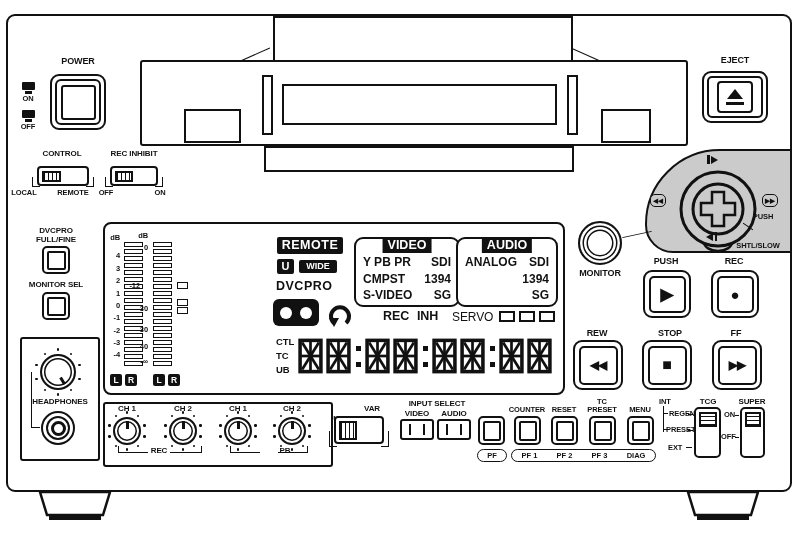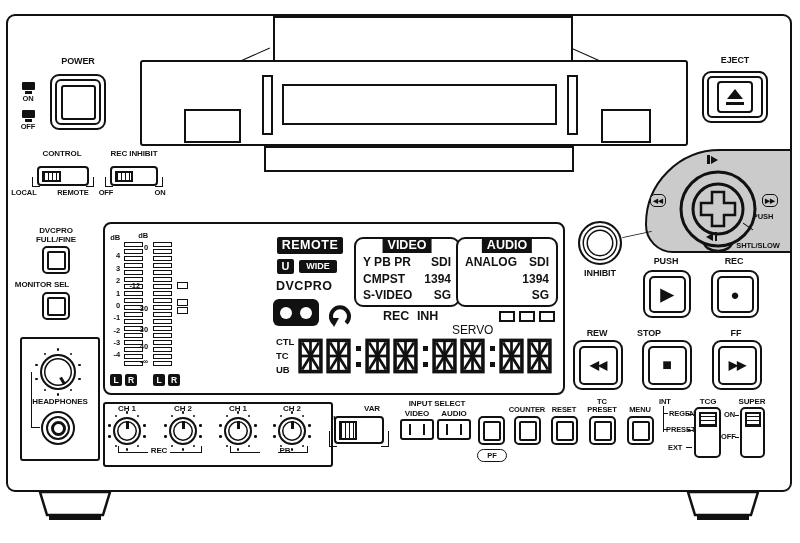--- a/index.html
+++ b/index.html
@@ -154,51 +154,51 @@
       <span class="vbar"></span>
     </div>
   <div class="line" style="left:742px;top:226px;width:12px;transform:rotate(35deg)"></div>
   <div class="lbl f7" style="left:748px;top:213px;width:30px">PUSH</div>
   <div class="lbl f7" style="left:732px;top:242px;width:52px">SHTL/SLOW</div>
 
   <div class="knob" style="left:578px;top:221px;width:44px;height:44px">
       <div class="kring2"></div>
     </div>
   <div class="line" style="left:622px;top:234px;width:30px;transform:rotate(-12deg)"></div>
-  <div class="lbl f9" style="left:572px;top:269px;width:56px">INHIBIT</div>
+  <div class="lbl f9" style="left:572px;top:269px;width:56px">MONITOR</div>
 
   <div class="lbl f9" style="left:641px;top:257px;width:50px">PUSH</div>
   <div class="tkey" style="left:643px;top:270px;width:48px;height:48px">
       <div class="tin" style="font-size:17px">▶</div>
     </div>
   <div class="lbl f9" style="left:709px;top:257px;width:50px">REC</div>
   <div class="tkey" style="left:711px;top:270px;width:48px;height:48px">
       <div class="tin" style="font-size:15px">●</div>
     </div>
 
   <div class="lbl f9" style="left:571px;top:329px;width:52px">REW</div>
   <div class="tkey" style="left:573px;top:340px;width:50px;height:50px">
       <div class="tin" style="font-size:12px;letter-spacing:-1px">◀◀</div>
     </div>
-  <div class="lbl f9" style="left:623px;top:329px;width:52px">STOP</div>
+  <div class="lbl f9" style="left:644px;top:329px;width:52px">STOP</div>
   <div class="tkey" style="left:642px;top:340px;width:50px;height:50px">
       <div class="tin" style="font-size:16px">■</div>
     </div>
   <div class="lbl f9" style="left:710px;top:329px;width:52px">FF</div>
   <div class="tkey" style="left:712px;top:340px;width:50px;height:50px">
       <div class="tin" style="font-size:12px;letter-spacing:-1px">▶▶</div>
     </div>
 
   <div class="lbl f8" style="left:26px;top:227px;width:60px">
     <span>DVCPRO</span><br><span>FULL/FINE</span>
   </div>
   <div class="skey" style="left:42px;top:246px;width:28px;height:28px">
       <div class="sin"></div>
     </div>
-  <div class="lbl f8" style="left:12px;top:281px;width:60px">MONITOR SEL</div>
+  <div class="lbl f8" style="left:26px;top:281px;width:60px">MONITOR SEL</div>
   <div class="skey" style="left:42px;top:292px;width:28px;height:28px">
       <div class="sin"></div>
     </div>
 
   <div class="box" style="left:103px;top:222px;width:462px;height:173px;border-width:2.5px;border-radius:8px"></div>
 
   <div class="lbl f7 rt" style="left:102px;top:234px;width:18px">dB</div>
   <div class="lbl f7 rt" style="left:104px;top:252px;width:16px">4</div>
   <div class="lbl f7 rt" style="left:104px;top:265px;width:16px">3</div>
   <div class="lbl f7 rt" style="left:104px;top:277px;width:16px">2</div>
@@ -303,21 +303,21 @@
         </div>
       <div class="orow">
           <span></span>
           <span>SG</span>
         </div>
     </div>
   </div>
 
   <div class="lbl f13 lt" style="left:383px;top:310px;width:30px">REC</div>
   <div class="lbl f13 lt" style="left:417px;top:310px;width:28px">INH</div>
-  <div class="lbl f12 lt nb" style="left:452px;top:324px;width:42px">SERVO</div>
+  <div class="lbl f12 lt nb" style="left:452px;top:311px;width:42px">SERVO</div>
   <div class="sq" style="left:499px;top:311px"></div>
   <div class="sq" style="left:519px;top:311px"></div>
   <div class="sq" style="left:539px;top:311px"></div>
 
   <div class="lbl f10 lt" style="left:276px;top:337px;width:24px">CTL</div>
   <div class="lbl f10 lt" style="left:276px;top:351px;width:24px">TC</div>
   <div class="lbl f10 lt" style="left:276px;top:365px;width:24px">UB</div>
   <div class="tcrow" style="left:298px;top:335px">
     <div class="digit">
         <svg viewBox="0 0 24 34">
@@ -517,20 +517,26 @@
     </div>
   <div class="skey" style="left:589px;top:416px;width:27px;height:29px">
       <div class="sin"></div>
     </div>
   <div class="skey" style="left:627px;top:416px;width:27px;height:29px">
       <div class="sin"></div>
     </div>
   <div class="pfbr" style="left:477px;top:449px;width:30px">
       <span>PF</span>
     </div>
+  <div class="pfbr" style="left:511px;top:449px;width:145px">
+    <span>PF 1</span>
+    <span>PF 2</span>
+    <span>PF 3</span>
+    <span>DIAG</span>
+  </div>
 
   <div class="lbl f7 lt" style="left:659px;top:398px;width:20px">INT</div>
   <div class="vline" style="left:663px;top:406px;height:26px"></div>
   <div class="line" style="left:664px;top:413px;width:4px"></div>
   <div class="line" style="left:664px;top:429px;width:4px"></div>
   <div class="lbl f7 lt" style="left:669px;top:410px;width:26px">REGEN</div>
   <div class="lbl f7 lt" style="left:666px;top:426px;width:26px">PRESET</div>
   <div class="lbl f7 lt" style="left:668px;top:444px;width:20px">EXT</div>
   <div class="line" style="left:688px;top:414px;width:5px"></div>
   <div class="line" style="left:688px;top:430px;width:5px"></div>

